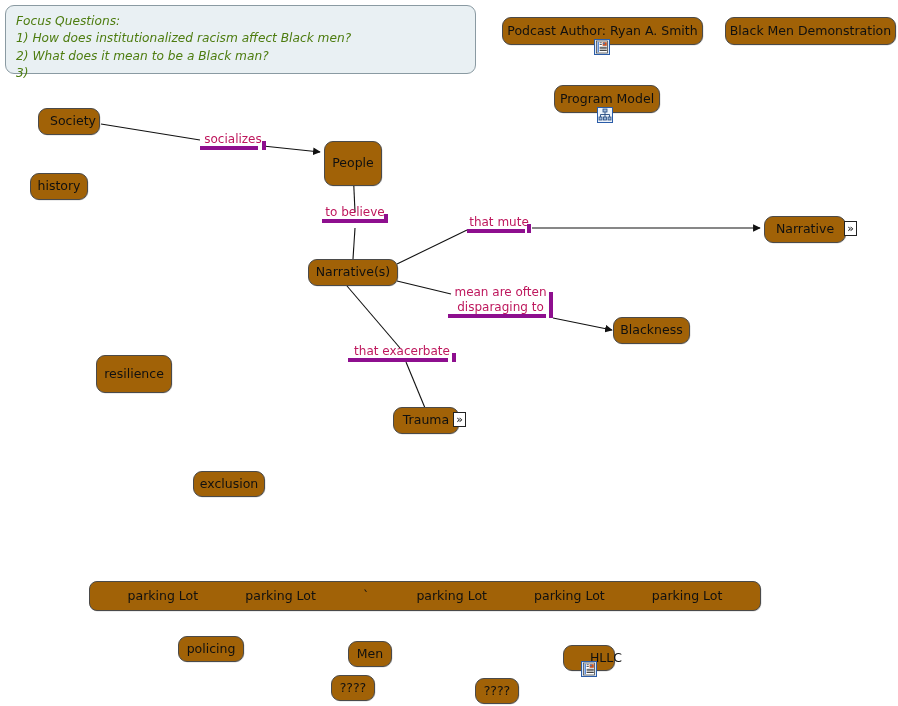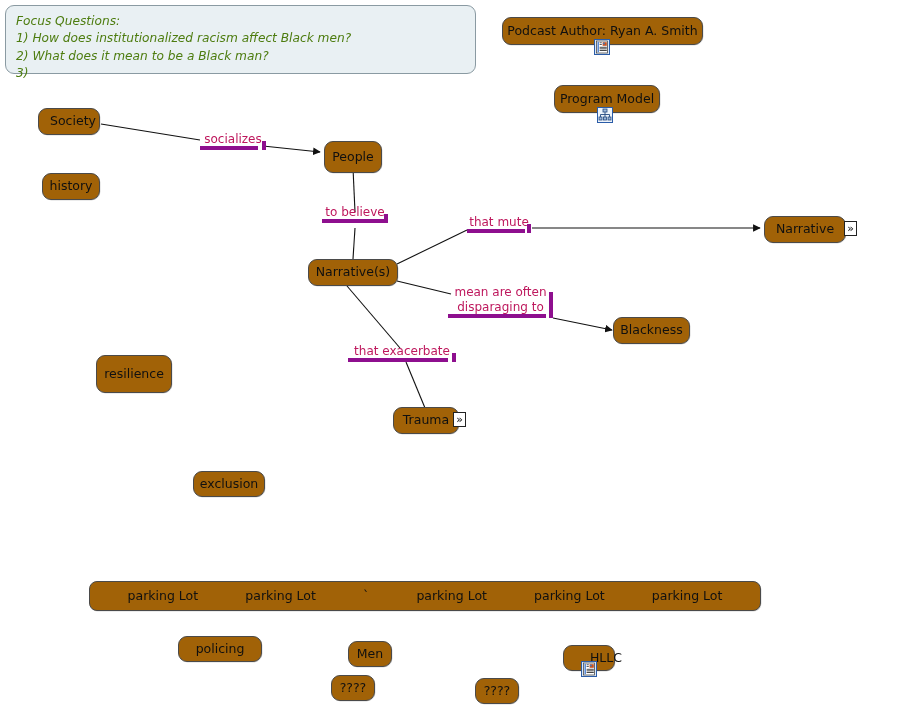--- a/index.html
+++ b/index.html
@@ -167,20 +167,23 @@
       <rect x="8.6" y="3.2" width="4.2" height="3.6" fill="#c8521f"></rect>
       <rect x="9.1" y="3.7" width="1.6" height="1.6" fill="#2f7fd0"></rect>
       <rect x="5.6" y="7.8" width="7.2" height="0.9" fill="#333"></rect>
       <rect x="5.6" y="9.4" width="7.2" height="0.9" fill="#333"></rect>
       <rect x="5.6" y="11.0" width="7.2" height="0.9" fill="#333"></rect>
       <rect x="5.6" y="3.4" width="2.2" height="0.8" fill="#333"></rect>
       <rect x="5.6" y="5.0" width="2.2" height="0.8" fill="#333"></rect>
     </svg>
   </div>
 
+  <div class="node" style="left:725px; top:17px; width:171px; height:28px;">
+    <span>Black Men Demonstration</span>
+  </div>
 
   <div class="node" style="left:554px; top:85px; width:106px; height:28px;">
     <span>Program Model</span>
   </div>
   <div class="badge" style="left:597px; top:107px;">
     <svg width="16" height="16" viewBox="0 0 16 16">
       <rect x="0.5" y="0.5" width="15" height="15" fill="#eef4fb" stroke="#2a5ca8" stroke-width="1"></rect>
       <rect x="6" y="2" width="4" height="3" fill="#9fb8d8" stroke="#244a80" stroke-width="0.8"></rect>
       <line x1="8" y1="5" x2="8" y2="7.5" stroke="#244a80" stroke-width="0.9"></line>
       <line x1="3.5" y1="7.5" x2="12.5" y2="7.5" stroke="#244a80" stroke-width="0.9"></line>
@@ -190,25 +193,25 @@
       <rect x="2" y="10" width="3" height="3" fill="#9fb8d8" stroke="#244a80" stroke-width="0.8"></rect>
       <rect x="6.5" y="10" width="3" height="3" fill="#9fb8d8" stroke="#244a80" stroke-width="0.8"></rect>
       <rect x="11" y="10" width="3" height="3" fill="#9fb8d8" stroke="#244a80" stroke-width="0.8"></rect>
     </svg>
   </div>
 
   <div class="node" style="left:38px; top:108px; width:62px; height:27px;padding-left:8px;">
     <span>Society</span>
   </div>
 
-  <div class="node" style="left:42px; top:173px; width:58px; height:27px;text-align:center;">
+  <div class="node" style="left:30px; top:173px; width:58px; height:27px;text-align:center;">
     <span>history</span>
   </div>
 
-  <div class="node" style="left:324px; top:141px; width:58px; height:32px;">
+  <div class="node" style="left:324px; top:141px; width:58px; height:45px;">
     <span>People</span>
   </div>
 
   <div class="node" style="left:308px; top:259px; width:90px; height:27px;">
     <span>Narrative(s)</span>
   </div>
 
   <div class="node" style="left:764px; top:216px; width:82px; height:27px;">
     <span>Narrative</span>
   </div>
@@ -233,21 +236,21 @@
 
   <div class="node wide" style="left:89px; top:581px; width:672px; height:30px;border-radius:8px;">
     <span class="plotlabel">parking Lot</span>
     <span class="plotlabel">parking Lot</span>
     <span class="plotlabel">`</span>
     <span class="plotlabel">parking Lot</span>
     <span class="plotlabel">parking Lot</span>
     <span class="plotlabel">parking Lot</span>
   </div>
 
-  <div class="node" style="left:178px; top:636px; width:84px; height:26px;">
+  <div class="node" style="left:178px; top:636px; width:66px; height:26px;">
     <span>policing</span>
   </div>
 
   <div class="node" style="left:348px; top:641px; width:44px; height:26px;">
     <span>Men</span>
   </div>
 
   <div class="node" style="left:331px; top:675px; width:44px; height:26px;">
     <span>????</span>
   </div>

